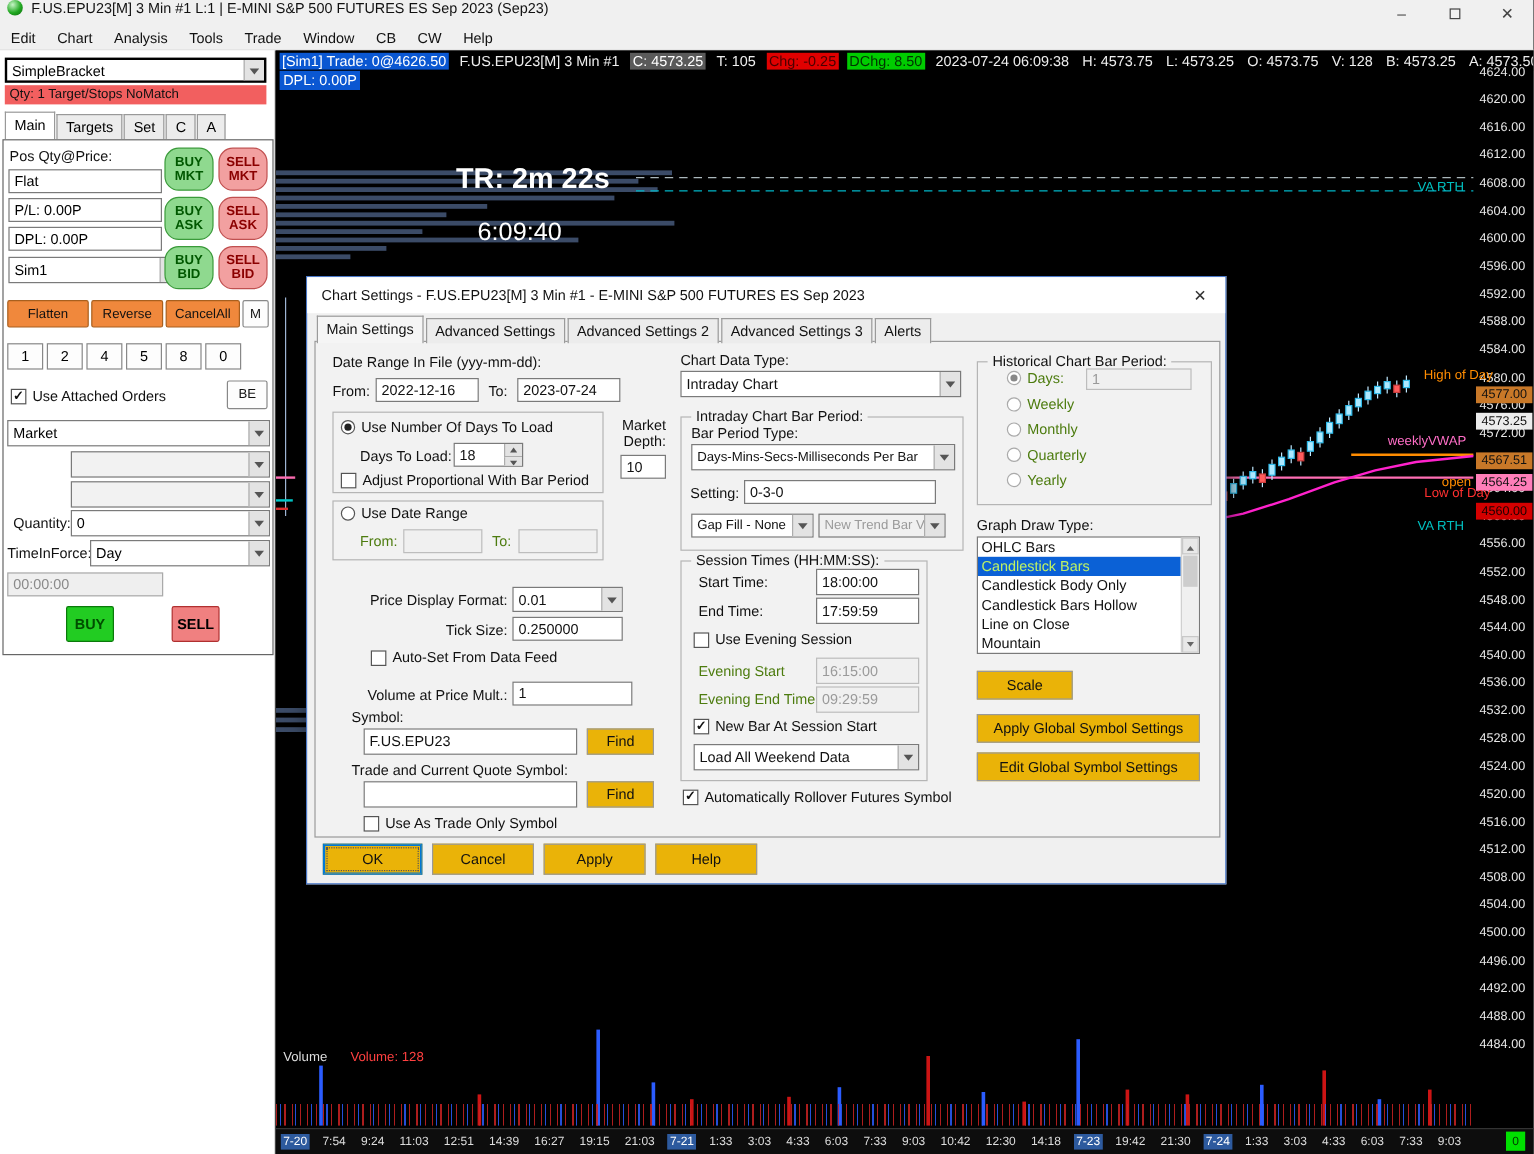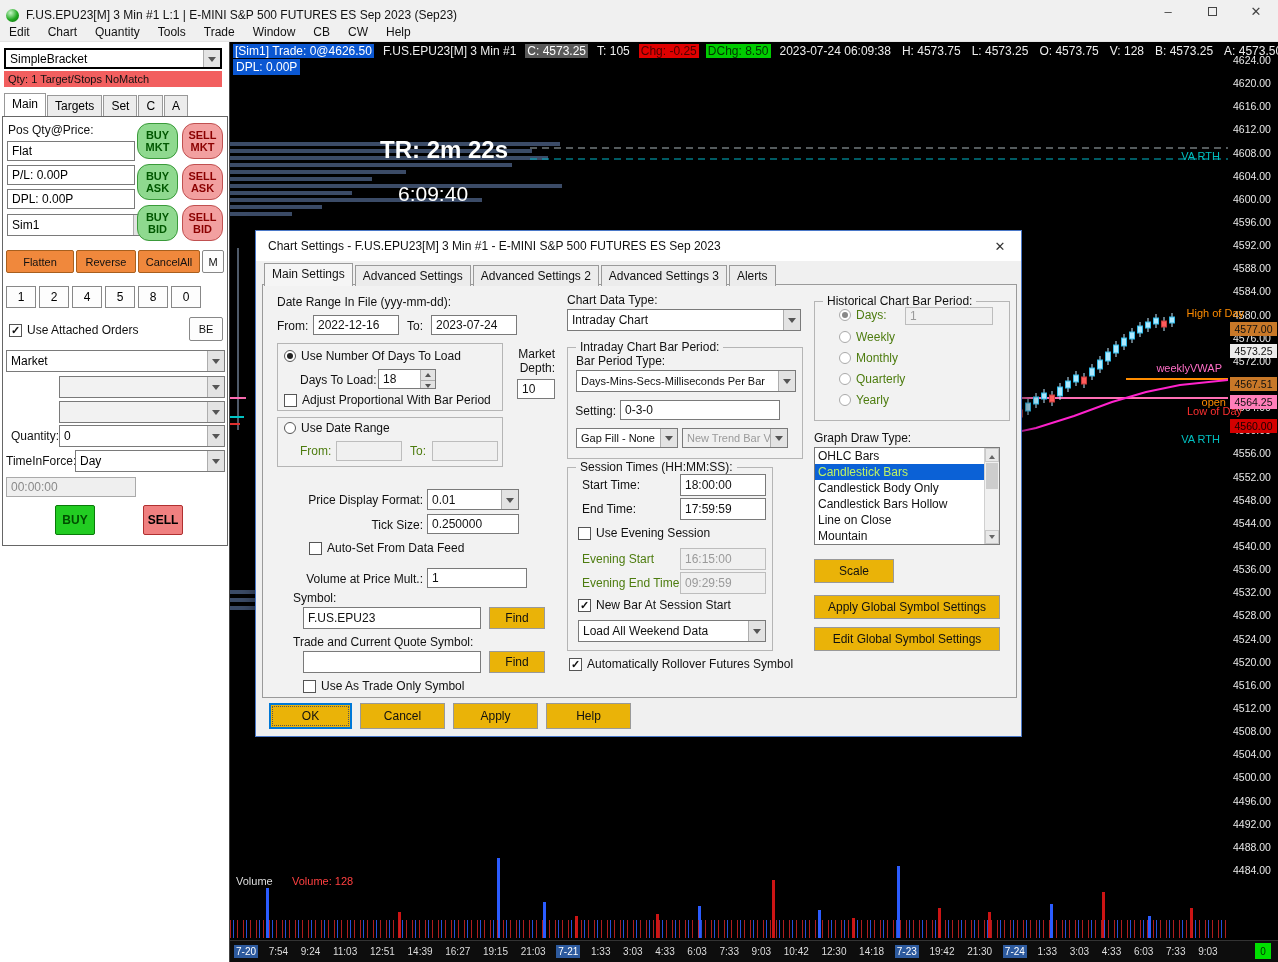--- a/index.html
+++ b/index.html
@@ -2,21 +2,21 @@
 <html><head>
 <meta charset="utf-8">
 <style>
   *{margin:0;padding:0;box-sizing:border-box}
   html,body{width:1278px;height:962px}
   body{font-family:"Liberation Sans",sans-serif;background:#000;overflow:hidden}
   #app{position:relative;width:1278px;height:962px;background:#f0f0f0;overflow:hidden}
   .abs{position:absolute}
 
   
-  .titlebar{position:absolute;top:0;left:0;width:100%;height:22px;background:#f0f0f0;display:flex;align-items:flex-end;font-size:12px;color:#111}
+  .titlebar{position:absolute;top:0;left:0;width:100%;height:22px;background:#f0f0f0;display:flex;align-items:flex-start;font-size:12px;color:#111}
   .app-icon{width:13px;height:13px;border-radius:50%;background:radial-gradient(circle at 35% 30%,#c6f5c6,#21a821 55%,#0b660b);margin:0 7px 0 6px;flex:0 0 auto}
   .win-controls{margin-left:auto;display:flex;height:100%}
   .win-btn{width:44px;display:flex;align-items:center;justify-content:center;font-size:13px;color:#444}
   .max-glyph{width:9px;height:9px;border:1px solid #444}
   .menubar{position:absolute;top:22px;left:0;width:100%;height:20px;background:#f0f0f0;display:flex;align-items:center;font-size:12px;color:#111;border-bottom:1px solid #e3e3e3}
   .menu-item{padding:2px 9px;cursor:default}
 
   
   .left-panel{position:absolute;top:42px;left:0;width:230px;height:920px;background:#fff;font-size:12px;border-right:1px solid #444;overflow:hidden}
   .combo{display:flex;align-items:center;background:#fff;border:1px solid #7a7a7a;height:20px;overflow:hidden}
@@ -122,21 +122,21 @@
           <span class="max-glyph"></span>
         </span>
       <span class="win-btn">✕</span>
     </div>
   </div>
 
   <div class="menubar">
 
   <span class="menu-item">Edit</span>
       <span class="menu-item">Chart</span>
-      <span class="menu-item">Quantity</span>
+      <span class="menu-item">Analysis</span>
       <span class="menu-item">Tools</span>
       <span class="menu-item">Trade</span>
       <span class="menu-item">Window</span>
       <span class="menu-item">CB</span>
       <span class="menu-item">CW</span>
       <span class="menu-item">Help</span>
     </div>
 
   <div class="left-panel">
     <div class="combo focus abs" style="left:4px;top:6px;width:218px;height:21px">

